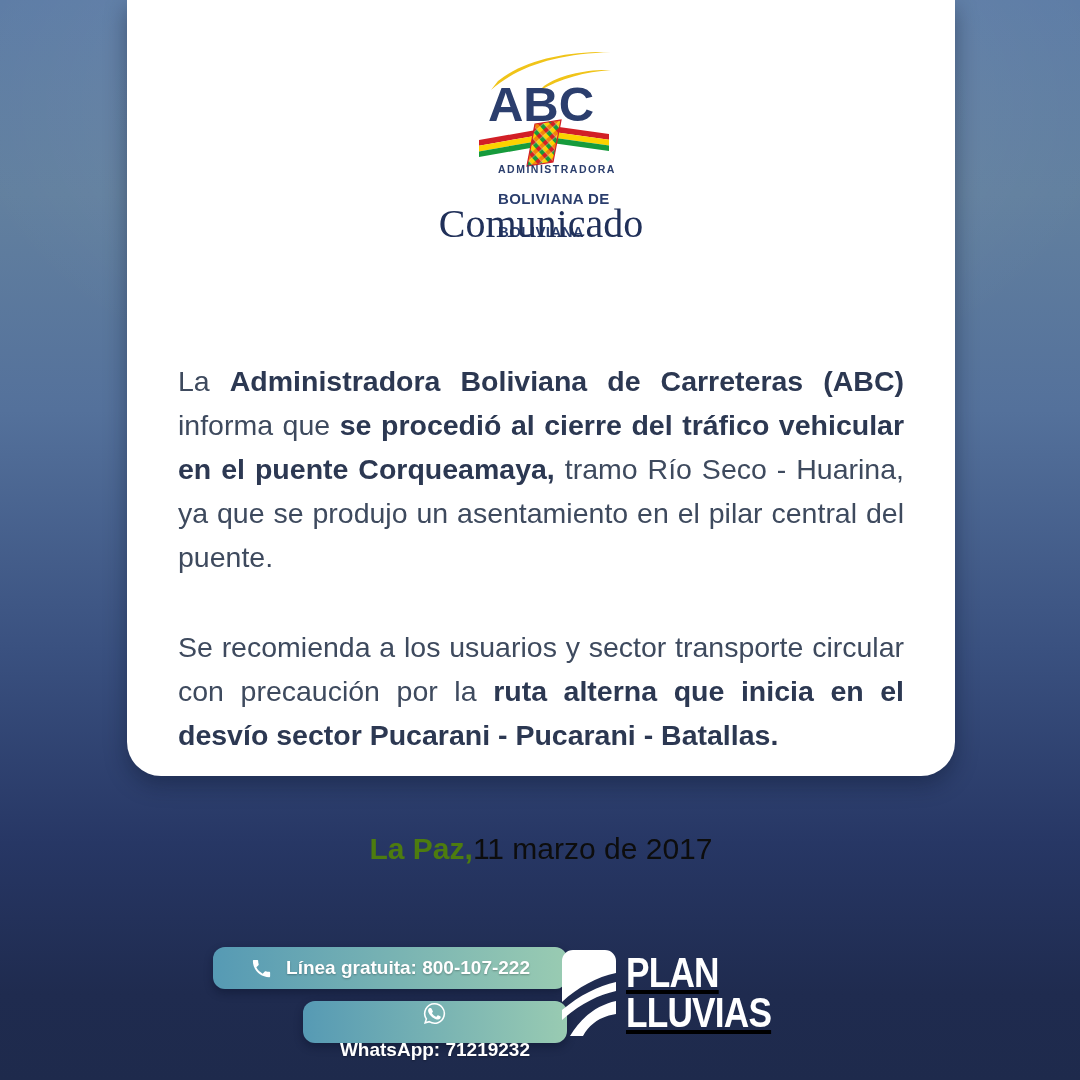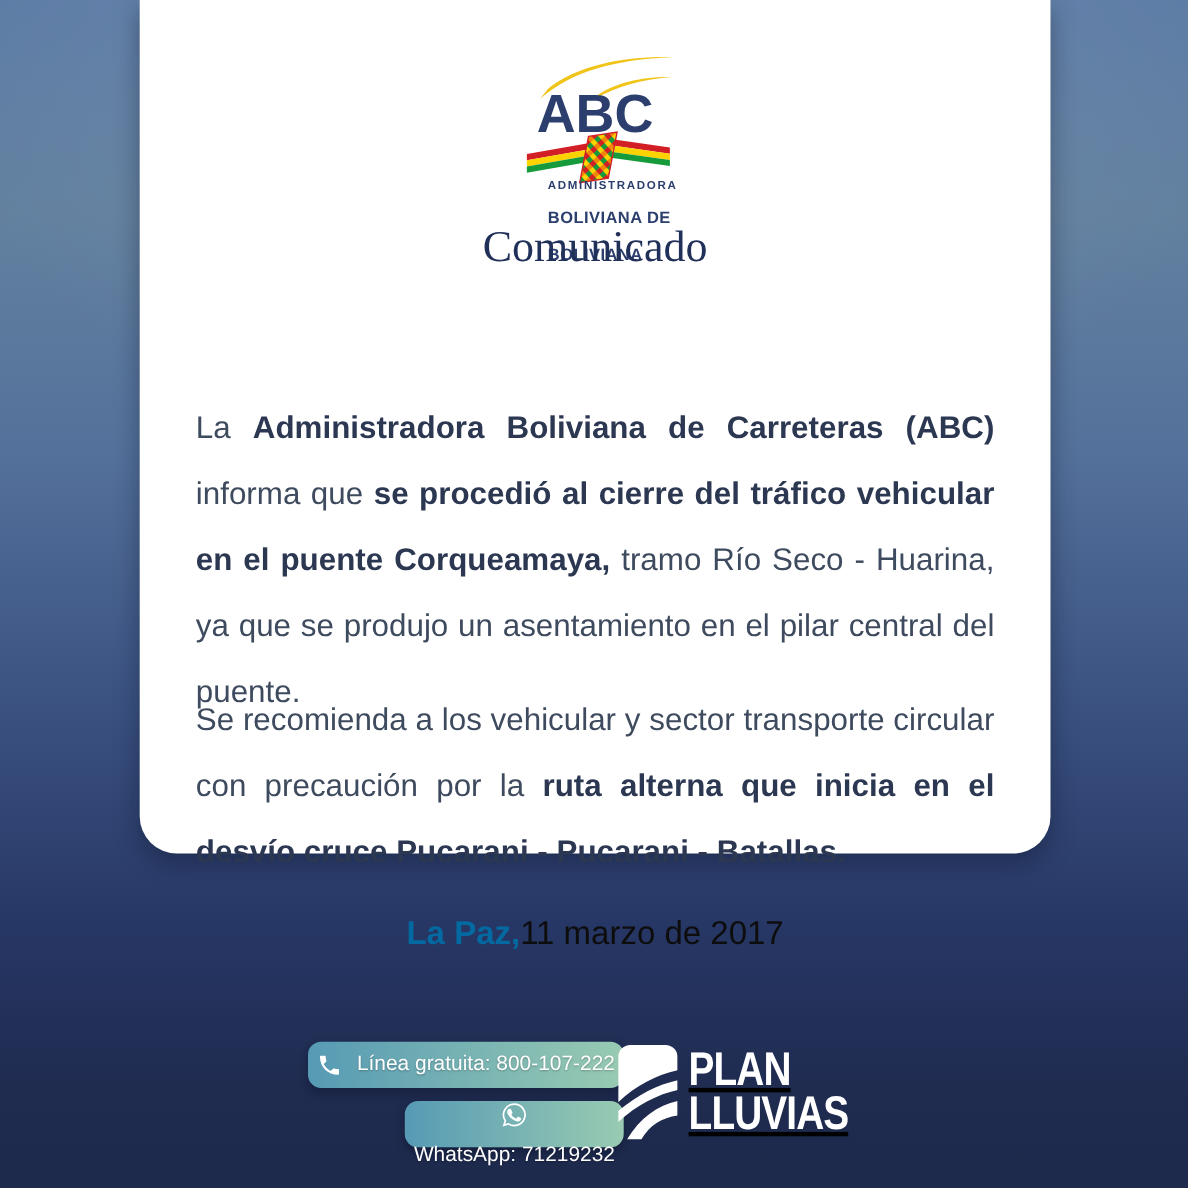--- a/index.html
+++ b/index.html
@@ -32,39 +32,39 @@
   .org .l1{font-size:10.5px;font-weight:700;letter-spacing:1.5px;}
   .org .l2,.org .l3{font-size:15px;font-weight:700;letter-spacing:.4px;margin-top:16px;}
   .page-title{
     position:absolute;left:0;right:0;top:200px;text-align:center;
     font-family:"Liberation Serif","DejaVu Serif",serif;
     font-size:40px;font-weight:400;color:var(--title-navy);
   }
   
   .para{
     position:absolute;left:51px;width:726px;
-    font-size:28.5px;line-height:60px;color:var(--text);
+    font-size:28.5px;line-height:44px;color:var(--text);
     text-align:justify;text-justify:inter-word;
   }
   .para b{color:var(--text-bold);font-weight:700;}
   .para.p1{top:330px;}
   .para.p2{top:596px;}
   .date-line{
     position:absolute;left:0;right:0;top:832px;text-align:center;
     font-size:30px;color:var(--date);
   }
-  .date-line b{color:#0369a1;font-weight:700;}
+  .date-line b{color:#4d7c0f;font-weight:700;}
   
   .btn{
     position:absolute;right:513px;height:42px;
-    display:flex;align-items:center;gap:13px;padding:0 8px;
+    display:flex;align-items:center;gap:13px;padding:0 37px;
     border-radius:12px;box-sizing:border-box;white-space:nowrap;
     background:linear-gradient(90deg,var(--btn-start),var(--btn-end));
     box-shadow:0 4px 9px rgba(8,16,38,.40);
-    color:var(--white);font-size:19px;font-weight:400;
+    color:var(--white);font-size:19px;font-weight:700;
     text-shadow:0 1px 2px rgba(0,0,0,.28);
     cursor:pointer;
   }
   .btn.phone{top:947px;}
   .btn.whatsapp{top:1001px;flex-direction:column;}
   .btn svg{flex:0 0 auto;}
   .plan{position:absolute;left:562px;top:950px;display:flex;gap:10px;align-items:flex-start;text-decoration:underline;}
   .plan-icon{width:54px;height:86px;}
   .plan-text{
     color:var(--white);font-size:43px;font-weight:700;line-height:.92;
@@ -110,21 +110,21 @@
 
     <div class="org">
       <div class="l1">ADMINISTRADORA</div>
       <div class="l2">BOLIVIANA DE</div>
       <div class="l3">BOLIVIANA</div>
     </div>
 
     <div class="page-title">Comunicado</div>
 
     <p class="para p1"><span>La </span><b>Administradora Boliviana de Carreteras (ABC)</b><span> informa que </span><b>se procedió al cierre del tráfico vehicular en el puente Corqueamaya,</b><span> tramo Río Seco - Huarina, ya que se produjo un asentamiento en el pilar central del puente.</span></p>
-    <p class="para p2"><span>Se recomienda a los vehicular y sector transporte circular con precaución por la </span><b>ruta alterna que inicia en el desvío cruce Pucarani - Pucarani - Batallas.</b></p>
+    <p class="para p2"><span>Se recomienda a los usuarios y sector transporte circular con precaución por la </span><b>ruta alterna que inicia en el desvío sector Pucarani - Pucarani - Batallas.</b></p>
 
     <div class="date-line"><b>La Paz,</b><span>11 marzo de 2017</span></div>
   </div>
 
   <div class="btn phone">
     <svg width="23" height="23" viewBox="0 0 24 24" aria-hidden="true">
       <path fill="#ffffff" d="M6.62 10.79c1.44 2.83 3.76 5.14 6.59 6.59l2.2-2.21c.27-.27.67-.36 1.02-.24 1.12.37 2.33.57 3.57.57.55 0 1 .45 1 1V20c0 .55-.45 1-1 1-9.39 0-17-7.61-17-17 0-.55.45-1 1-1h3.5c.55 0 1 .45 1 1 0 1.25.2 2.45.57 3.57.11.35.03.74-.25 1.02l-2.2 2.2z"></path>
     </svg>
     <span>Línea gratuita: 800-107-222</span>
   </div>

